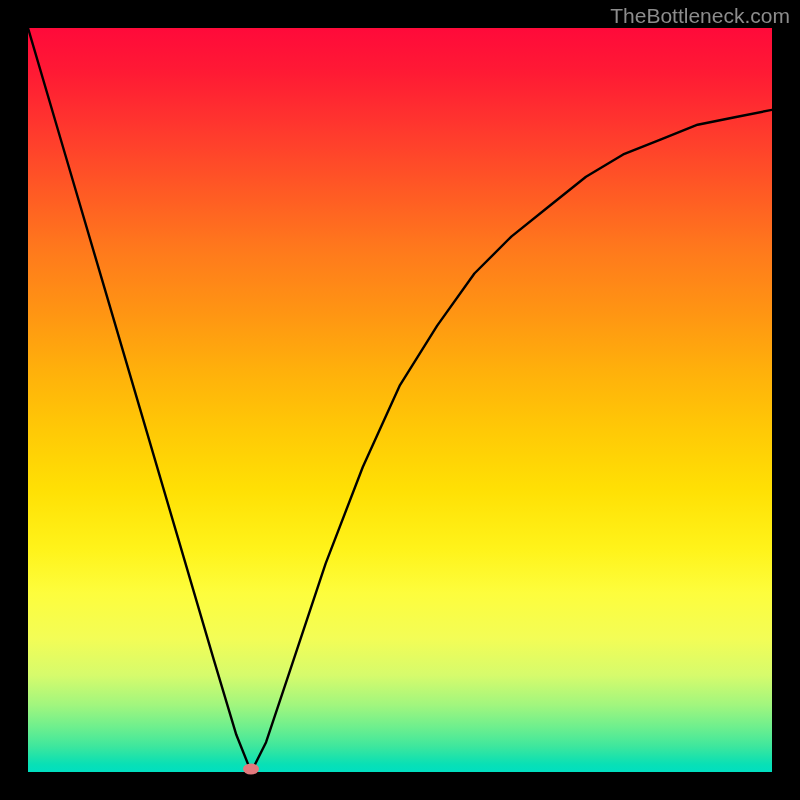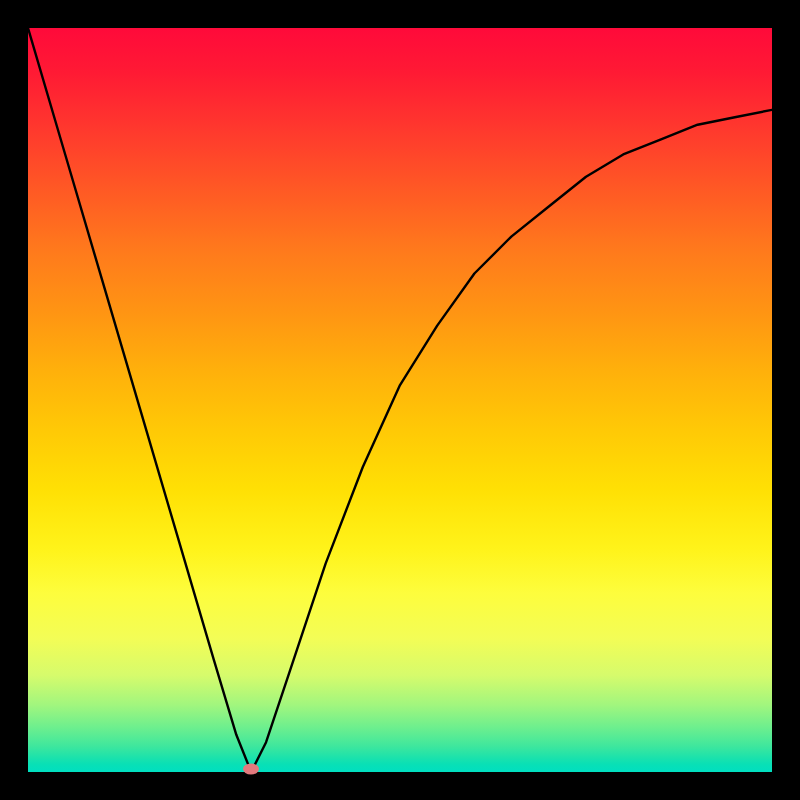--- a/index.html
+++ b/index.html
@@ -78,14 +78,15 @@
   <div class="plot">
 
     <svg class="curve-svg" viewBox="0 0 744 744" preserveAspectRatio="none">
       <path id="curve-path" fill="none" stroke="#000000" stroke-width="2.4" stroke-linejoin="round" stroke-linecap="round" d="M 0.00 0.00 L 37.20 126.48 L 74.40 252.96 L 111.60 379.44 L 148.80 505.92 L 186.00 632.40 L 208.32 706.80 L 223.20 744.00 L 238.08 714.24 L 260.40 647.28 L 297.60 535.68 L 334.80 438.96 L 372.00 357.12 L 409.20 297.60 L 446.40 245.52 L 483.60 208.32 L 520.80 178.56 L 558.00 148.80 L 595.20 126.48 L 632.40 111.60 L 669.60 96.72 L 706.80 89.28 L 744.00 81.84"></path>
     </svg>
 
     <div class="marker" id="min-marker" style="width: 16px; height: 11px; left: 223.2px; top: 741px; background: rgb(226, 121, 125);"></div>
 
   </div>
 
+  <div class="watermark">TheBottleneck.com</div>
 
 </div>
 
 </body></html>

